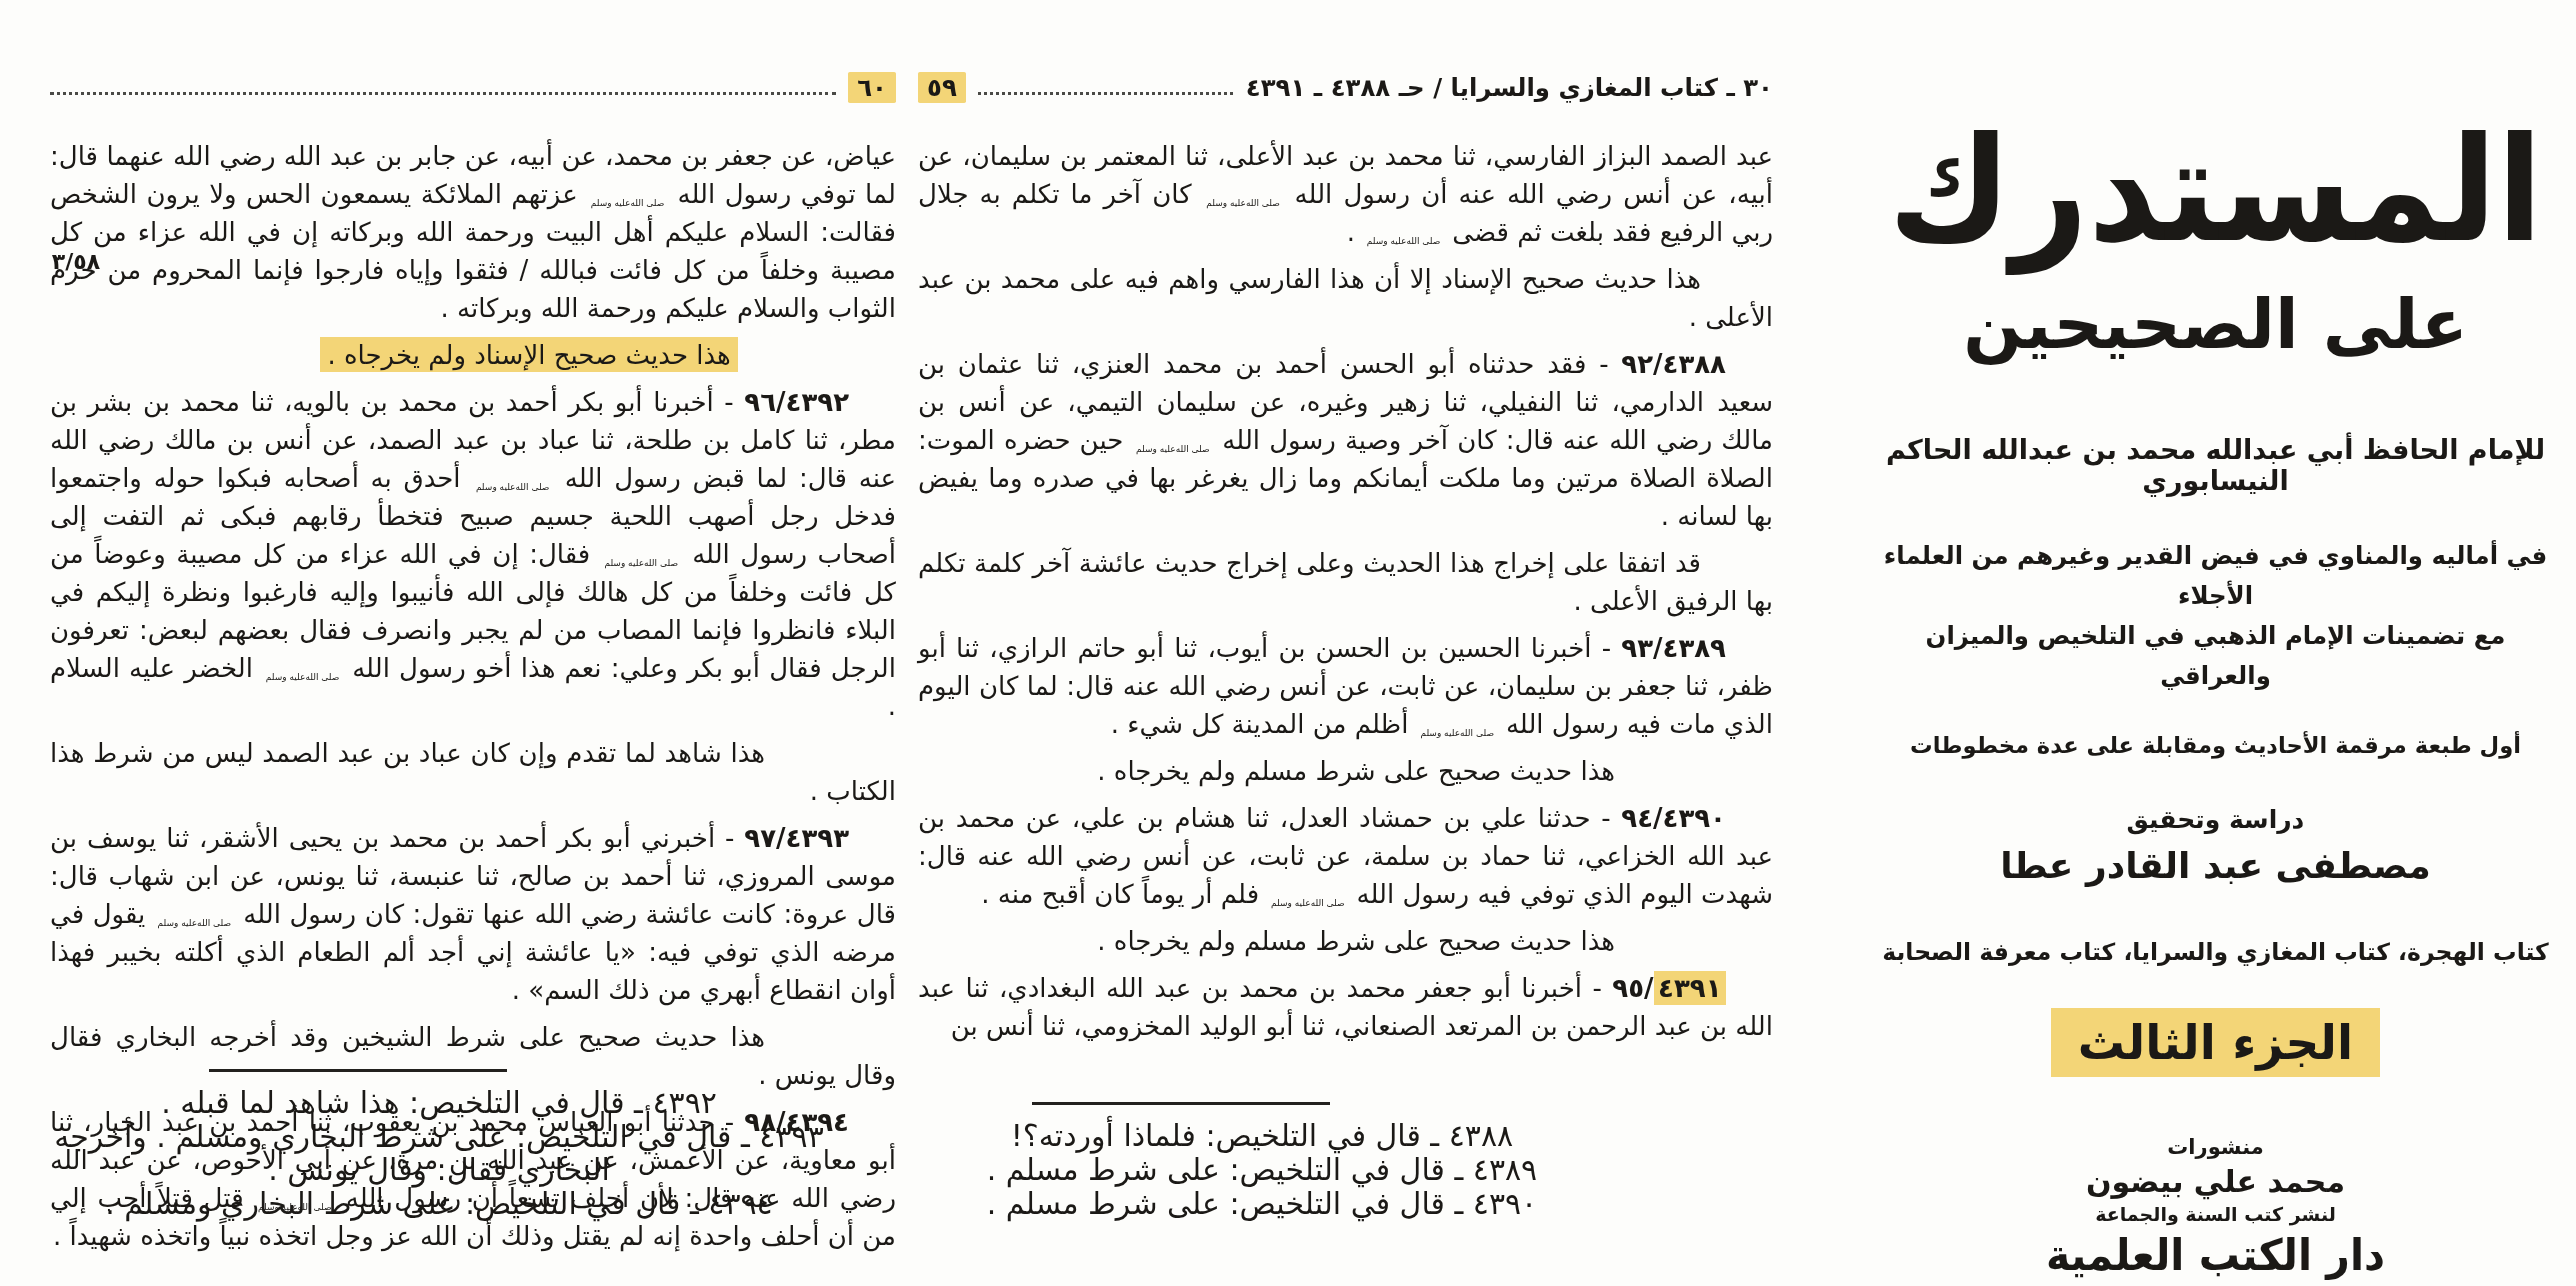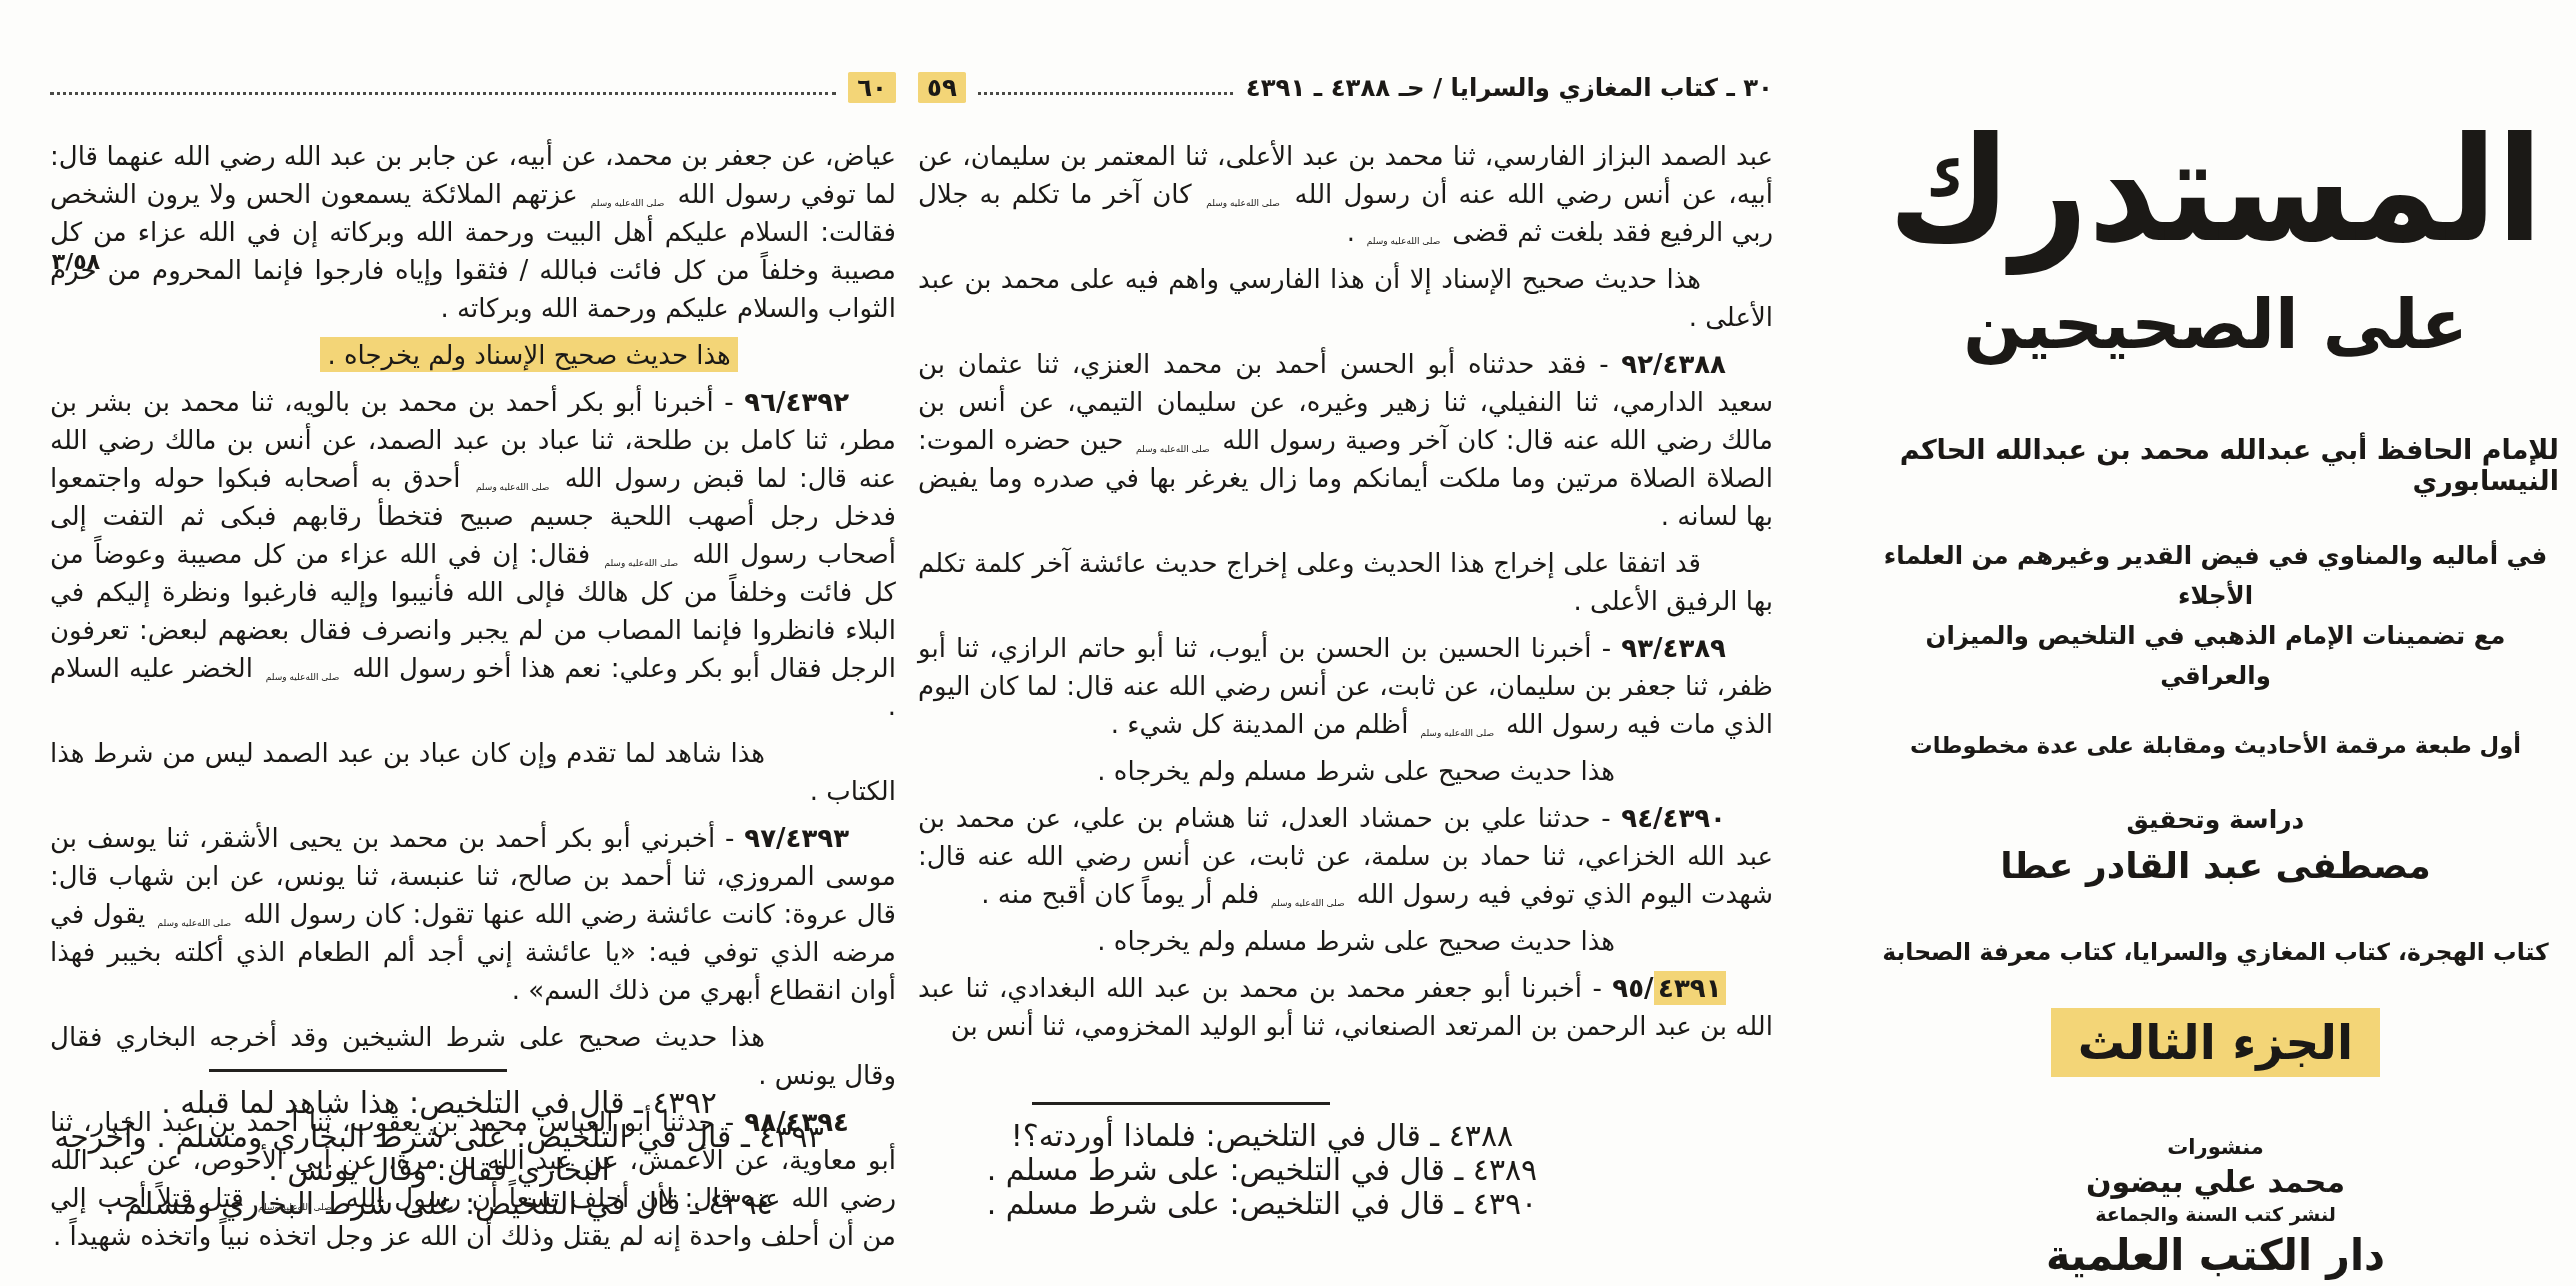--- a/index.html
+++ b/index.html
@@ -44,21 +44,21 @@
   .fn .hl{padding:1.8px 5.4px;}
 
   
   .saw{display:inline-flex;align-items:center;font-size:9px;line-height:9px;
        font-weight:normal;margin:0 3.6px;vertical-align:-3.6px;text-indent:0;}
 
   
   .tp-block{direction:rtl;}
   .tp-main-title{font-size:134px;line-height:1.25;font-weight:bold;margin-top:80px;transform:scaleY(1.08);}
   .tp-subtitle{font-size:69px;line-height:1.1;font-weight:bold;margin-top:12.7px;}
-  .tp-author{font-size:27px;font-weight:bold;margin-top:71px;text-align:right;}
+  .tp-author{font-size:27px;font-weight:bold;margin-top:71px;}
   .tp-tadmin{font-size:24.4px;font-weight:bold;line-height:40px;margin-top:40px;}
   .tp-edition{font-size:22.6px;font-weight:bold;margin-top:36px;}
   .tp-tahqiq{font-size:25px;font-weight:bold;margin-top:47px;}
   .tp-editor{font-size:36px;font-weight:bold;margin-top:11px;}
   .tp-contents{font-size:23.5px;font-weight:bold;margin-top:52px;}
   .tp-volume{display:inline-block;font-size:47px;font-weight:bold;margin-top:42px;padding:7.2px 27px;}
   .tp-publisher{margin-top:56px;line-height:1.35;}
   .tp-pub-1{font-size:21px;font-weight:bold;}
   .tp-pub-2{font-size:30px;font-weight:bold;}
   .tp-pub-3{font-size:19px;font-weight:bold;}

